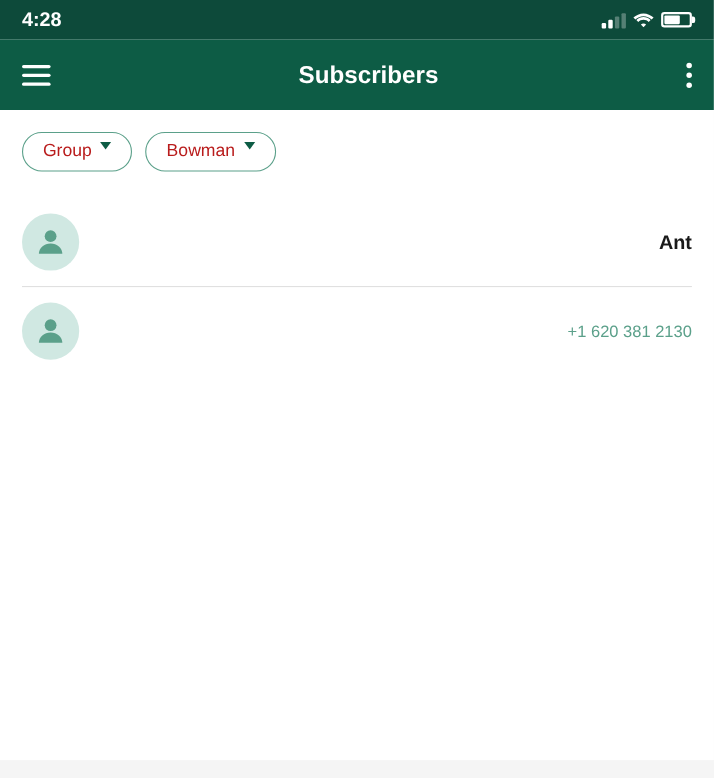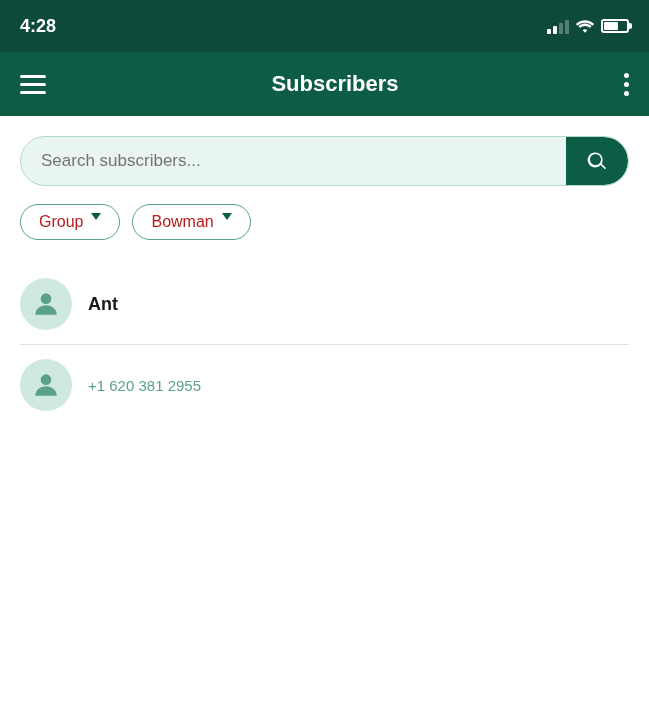--- a/index.html
+++ b/index.html
@@ -13,21 +13,21 @@
     }
 
     
     .status-bar {
       background: #0d4a3a;
       color: white;
       display: flex;
       justify-content: space-between;
       align-items: center;
       padding: 8px 20px;
-      height: 52px;
+      height: 36px;
     }
     .status-time {
       font-size: 18px;
       font-weight: bold;
       color: white;
     }
     .status-icons {
       display: flex;
       align-items: center;
       gap: 6px;
@@ -190,20 +190,21 @@
       border-top: 7px solid #0d5c45;
     }
 
     
     .subscriber-item {
       display: flex;
       align-items: center;
       padding: 14px 0;
       border-bottom: 1px solid #e0e0e0;
       gap: 16px;
+      justify-content: space-between;
     }
     .subscriber-item:last-child {
       border-bottom: none;
     }
     .avatar {
       width: 52px;
       height: 52px;
       border-radius: 50%;
       background: #d0e8e2;
       display: flex;
@@ -264,28 +265,20 @@
   <span class="header-title">Subscribers</span>
   <div class="more-icon">
     <span></span>
     <span></span>
     <span></span>
   </div>
 </div>
 
 <div class="content">
 
-  <div class="search-container">
-    <input class="search-input" type="text" placeholder="Search subscribers..." style="">
-    <button class="search-button">
-      <svg viewBox="0 0 24 24">
-        <path d="M21 19l-4.35-4.35A7.5 7.5 0 1 0 15.65 16L20 20.35 21 19zM10.5 16a5.5 5.5 0 1 1 0-11 5.5 5.5 0 0 1 0 11z"></path>
-      </svg>
-    </button>
-  </div>
 
   <div class="filters">
     <button class="filter-pill">
       <span>Group</span>
       <span class="chevron"></span>
     </button>
     <button class="filter-pill">
       <span>Bowman</span>
       <span class="chevron"></span>
     </button>
@@ -304,18 +297,18 @@
       </div>
     </div>
     <div class="subscriber-item">
       <div class="avatar">
         <svg viewBox="0 0 24 24">
           <circle cx="12" cy="8" r="4"></circle>
           <path d="M4 20c0-4 3.6-7 8-7s8 3 8 7"></path>
         </svg>
       </div>
       <div class="subscriber-info">
-        <span class="subscriber-phone">+1 620 381 2955</span>
+        <span class="subscriber-phone">+1 620 381 2130</span>
       </div>
     </div>
   </div>
 
 </div>
 
 </body></html>

